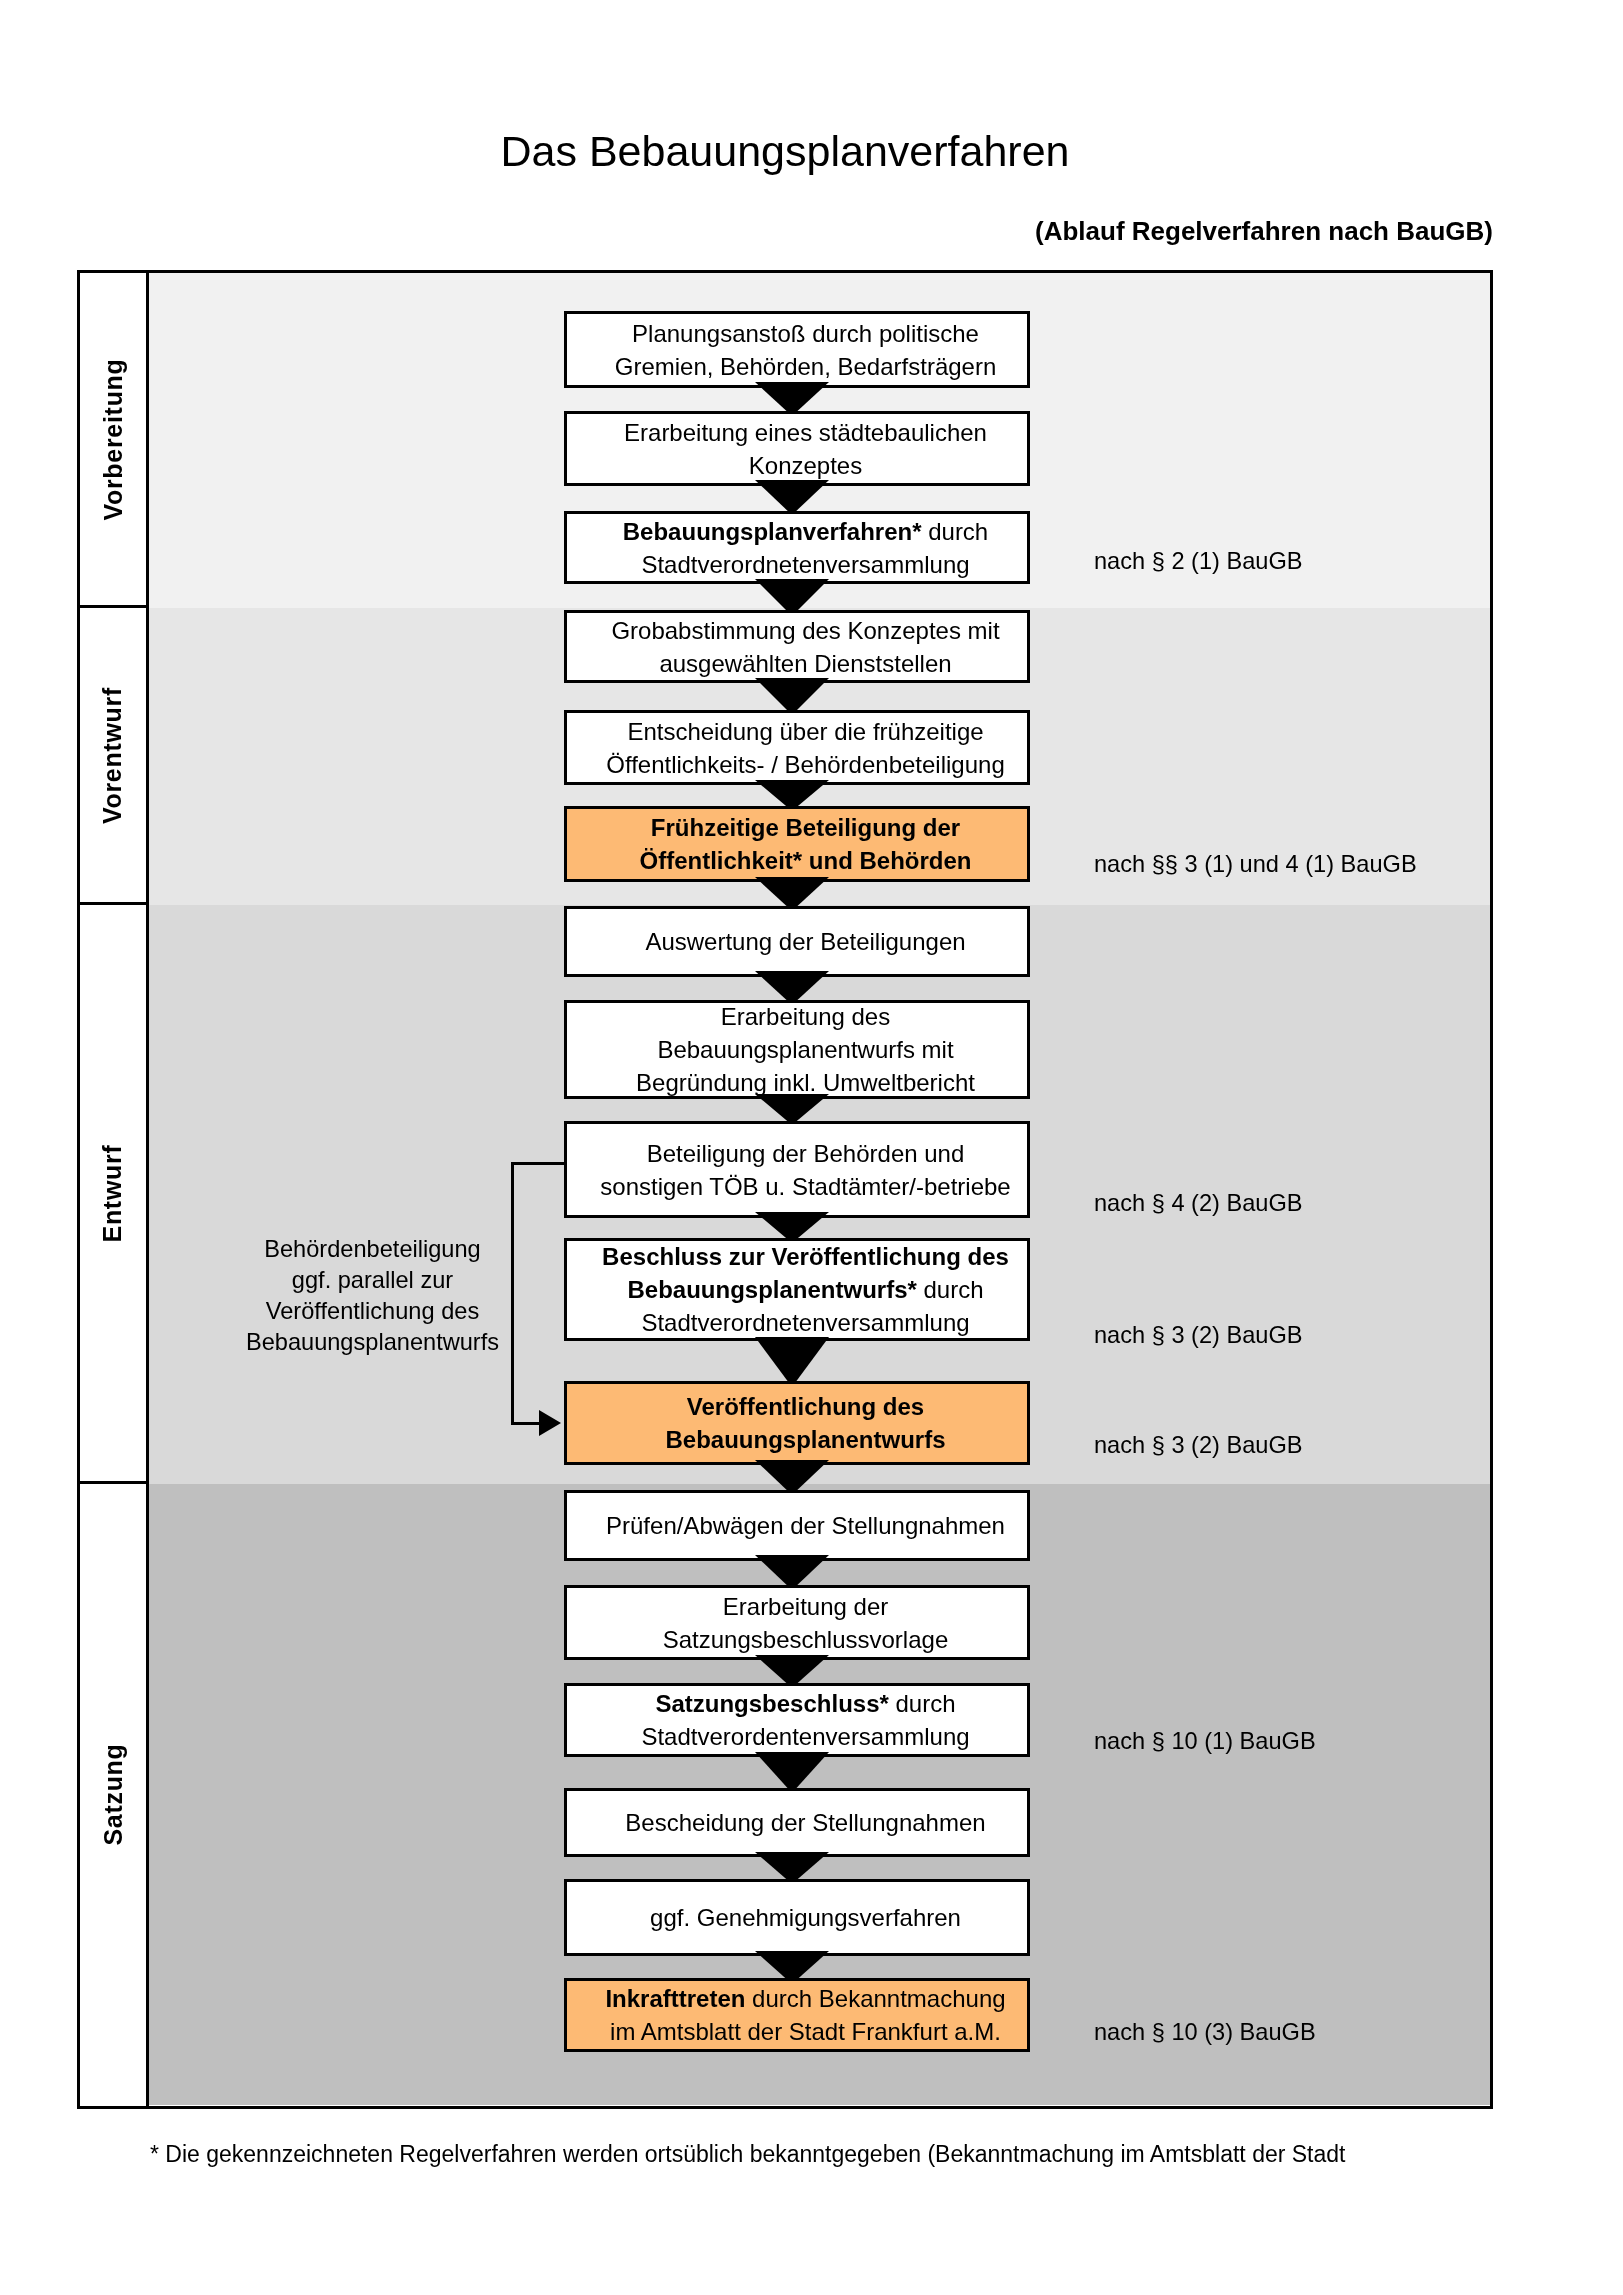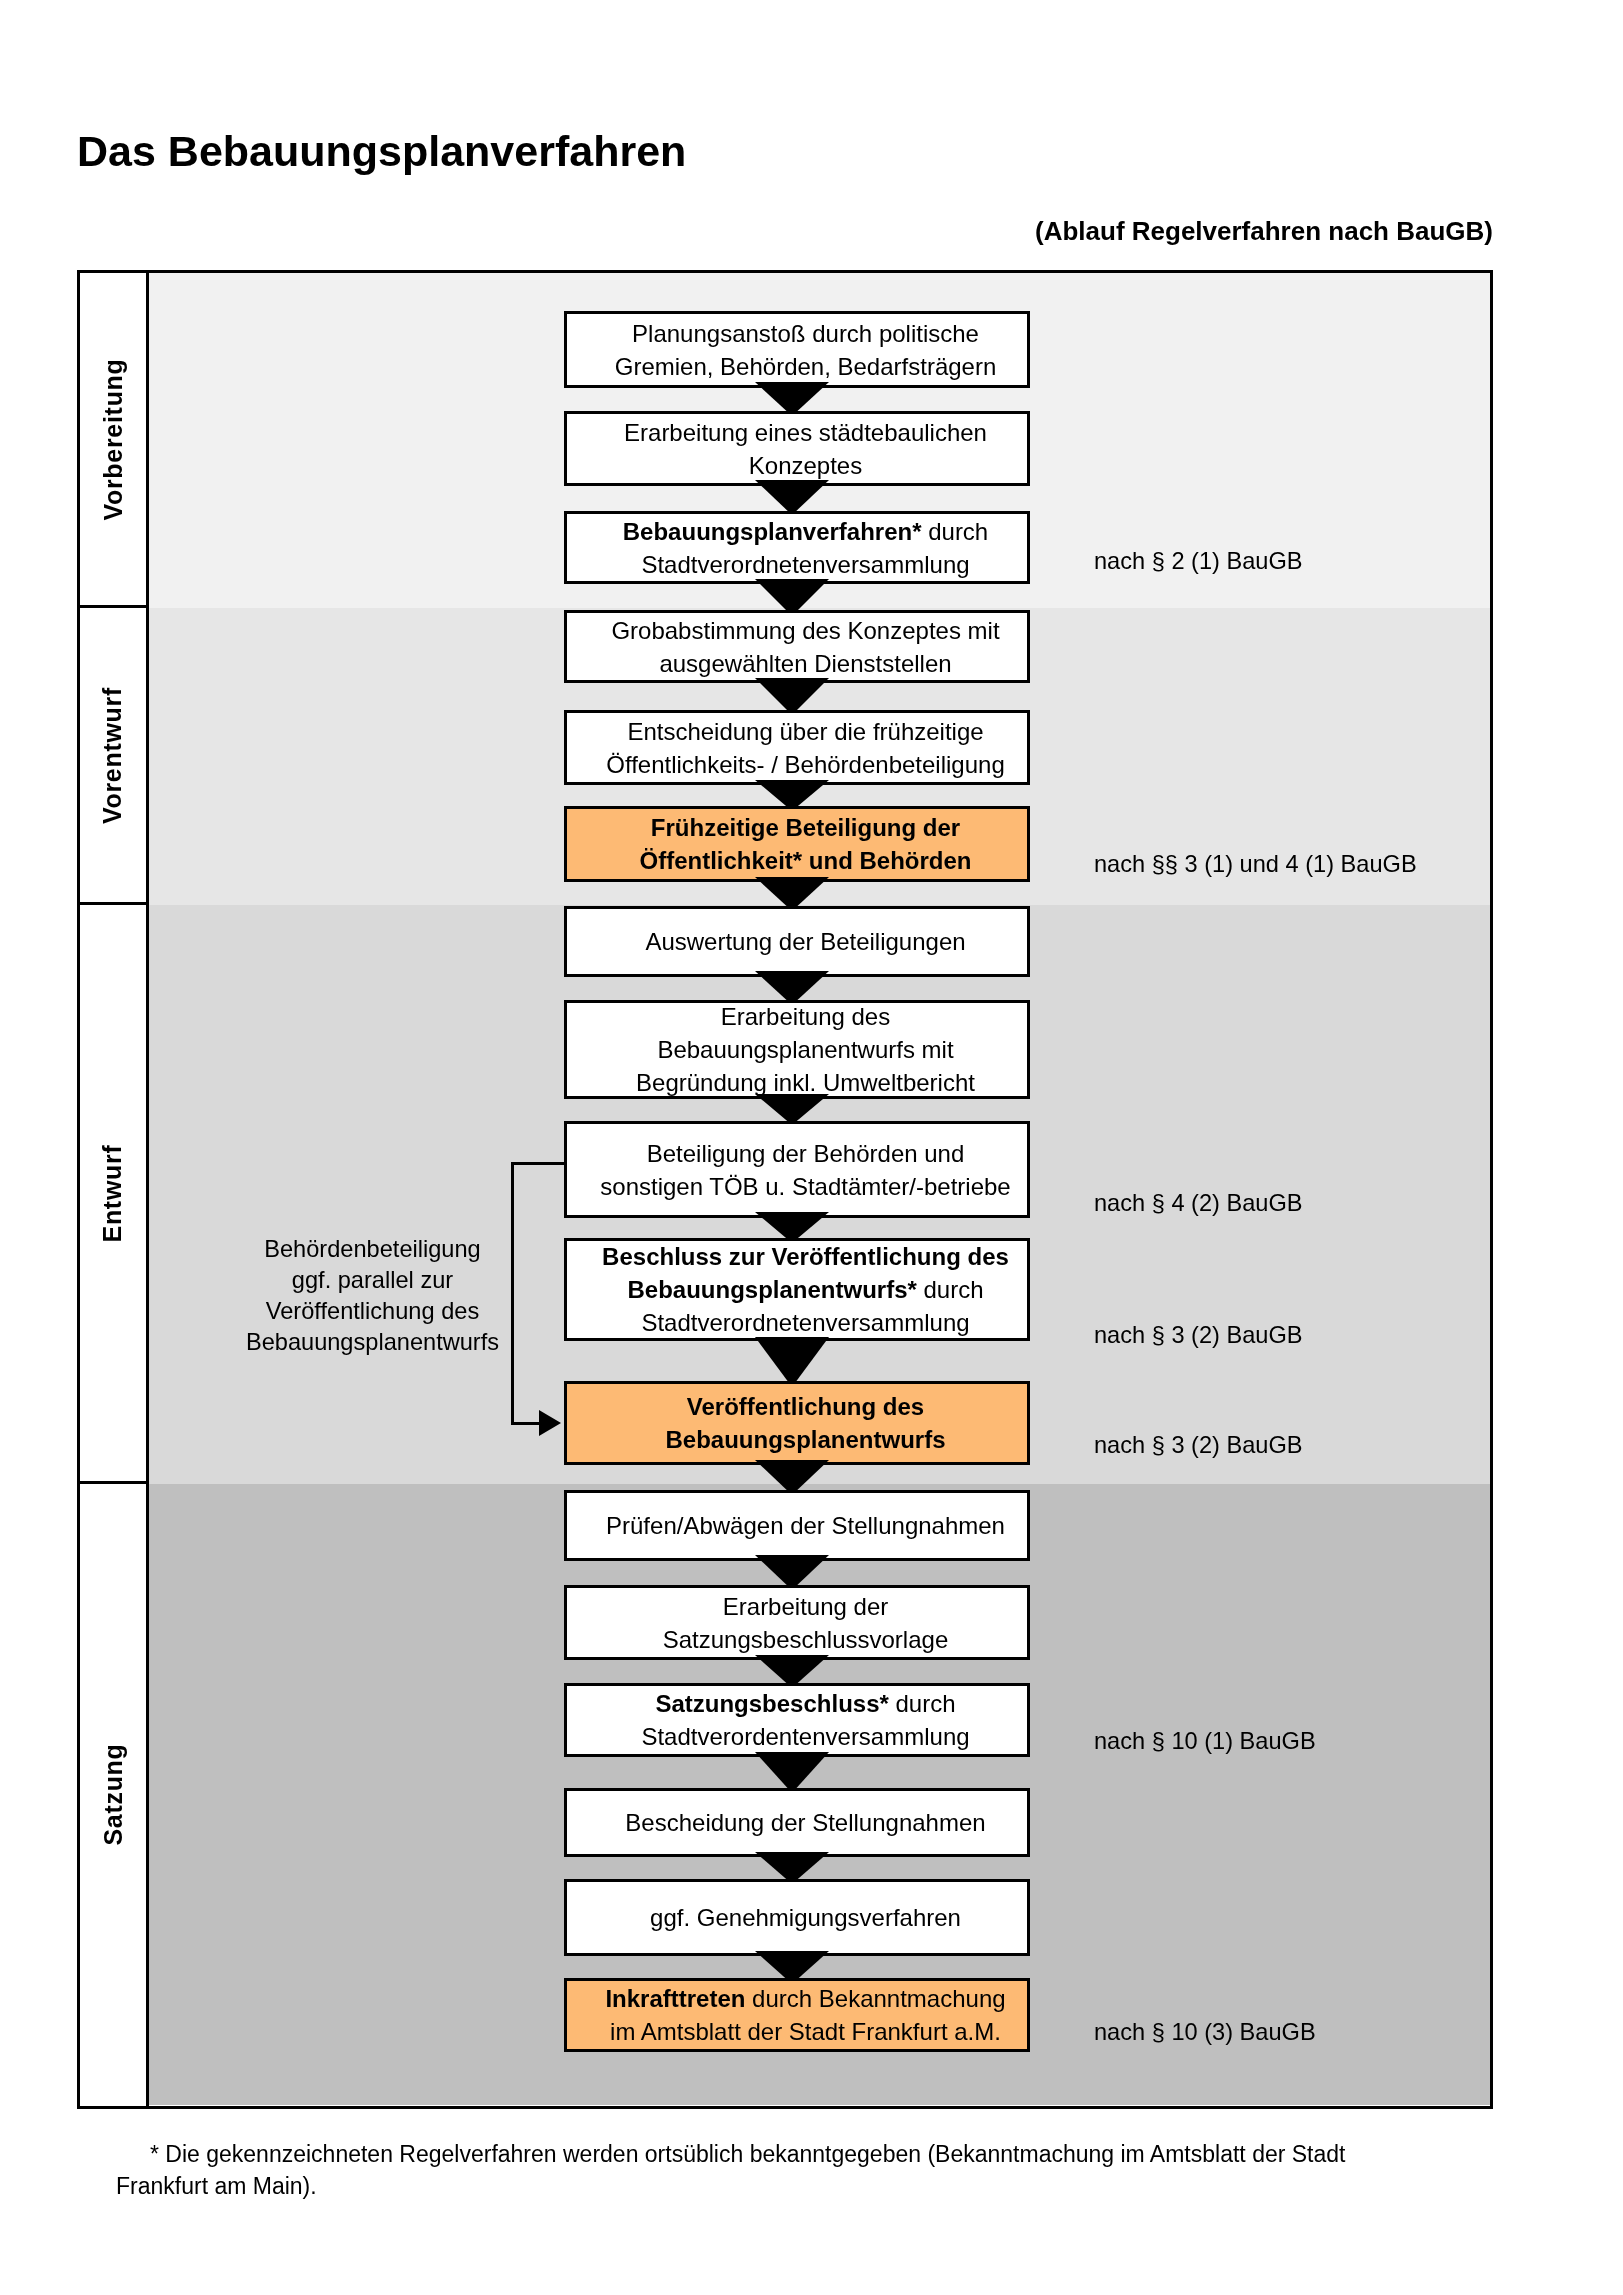--- a/index.html
+++ b/index.html
@@ -8,21 +8,21 @@
     background:#ffffff;
     font-family:"Liberation Sans", sans-serif;
     color:#000;
     position:relative;
     -webkit-font-smoothing:antialiased;
   }
 
   
   .title {
     position:absolute; left:77px; top:128px; width:1416px;
-    font-size:43px; font-weight:bold; line-height:47px;
+    text-align:center; font-size:43px; font-weight:normal; line-height:47px;
   }
   .subtitle {
     position:absolute; left:77px; top:216px; width:1416px;
     text-align:right; font-size:26px; font-weight:bold; line-height:30px;
   }
 
   
   .frame {
     position:absolute; left:77px; top:270px; width:1416px; height:1839px;
     border:3.9px solid #000; box-sizing:border-box; background:#fff;
@@ -236,15 +236,14 @@
 <div class="arr" style="top:1951px;border-top:33px solid #000"></div>
 
 <div class="box hl" style="top:1978px;height:74px">
   <span class="bl"><b class="bd">Inkrafttreten</b><span> durch Bekanntmachung</span></span>
   <span class="bl">im Amtsblatt der Stadt Frankfurt a.M.</span>
 </div>
 <div class="ref" style="top:2018px">nach § 10 (3) BauGB</div>
 
 <div class="footnote">
   <div class="first"><span>*</span><span> Die gekennzeichneten Regelverfahren werden ortsüblich bekanntgegeben (Bekanntmachung im Amtsblatt  der Stadt</span></div>
-  <div>Frankfurt am Main).</div>
 </div>
 
 
 </body></html>

